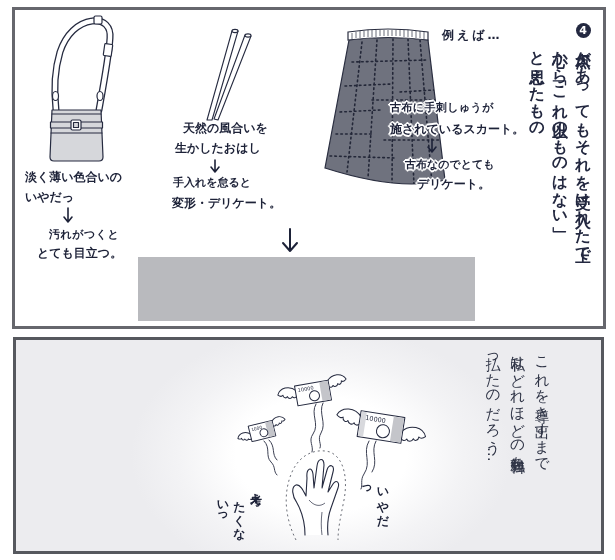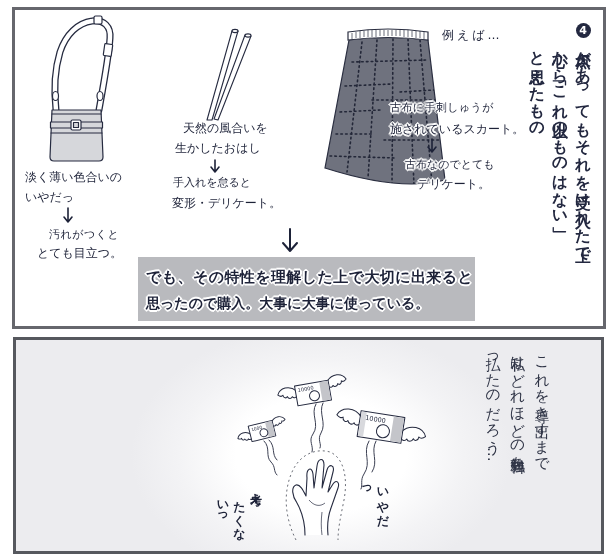--- a/index.html
+++ b/index.html
@@ -3,21 +3,21 @@
 <meta charset="utf-8">
 <style>
   *{box-sizing:border-box;margin:0;padding:0}
   html,body{width:615px;height:560px;background:#ffffff;overflow:hidden}
   body{position:relative;font-family:"DejaVu Sans",sans-serif;color:#1f2440}
   .panel{position:absolute}
   #panel-top{left:12px;top:7px;width:594px;height:322px;background:#ffffff;border:3px solid #66676d}
   #panel-bottom{left:13px;top:337px;width:591px;height:217px;border:3px solid #56585e;
     background:radial-gradient(ellipse 190px 130px at 305px 115px,#ffffff 0%,#ffffff 45%,#f3f3f5 75%,#ececef 100%)}
   svg.art{position:absolute;left:0;top:0;width:615px;height:560px;z-index:1}
-  .t{position:absolute;z-index:3;white-space:nowrap;font-weight:normal;color:#1d2238;line-height:1;font-family:"DejaVu Sans",sans-serif}
+  .t{position:absolute;z-index:3;white-space:nowrap;font-weight:bold;color:#1d2238;line-height:1;font-family:"DejaVu Sans",sans-serif}
   .s12{font-size:12px}
   .s11{font-size:11px}
   .s10{font-size:12px}
   .outline{text-shadow:0 0 2px #fff,1px 1px 0 #fff,-1px -1px 0 #fff,1px -1px 0 #fff,-1px 1px 0 #fff,0 2px 0 #fff,2px 0 0 #fff,0 -2px 0 #fff,-2px 0 0 #fff}
   .caption-box{position:absolute;left:138px;top:257px;width:337px;height:64px;background:#b9babe;z-index:2}
   .caption-line{position:absolute;left:8px;white-space:nowrap;font-weight:bold;color:#1d2238;line-height:1;font-family:"DejaVu Sans",sans-serif}
   .vert{position:absolute;z-index:3;writing-mode:vertical-rl;text-orientation:mixed;font-family:"DejaVu Sans",sans-serif}
   .heading{left:525px;top:23px;width:69px;height:292px;font-size:15.5px;line-height:23px;font-weight:bold;color:#232840}
   .heading .indent{padding-top:17px}
   .num-badge{display:inline-block;writing-mode:horizontal-tb;width:15px;height:15px;border-radius:50%;background:#232840;color:#ffffff;font-size:11px;line-height:15px;text-align:center;margin-bottom:2px}
@@ -148,22 +148,20 @@
 <div class="t s11" style="left:173px;top:177px;">手入れを怠ると</div>
 <div class="t s10" style="left:172px;top:197px;">変形・デリケート。</div>
 
 <div class="t s12" style="left:442px;top:29px;letter-spacing:3px;">例えば…</div>
 <div class="t s11 outline" style="left:390px;top:102px;letter-spacing:0.4px;">古布に手刺しゅうが</div>
 <div class="t s10 outline" style="left:390px;top:123px;">施されているスカート。</div>
 <div class="t s11 outline" style="left:405px;top:159px;">古布なのでとても</div>
 <div class="t s10 outline" style="left:417px;top:178px;">デリケート。</div>
 
 <div class="caption-box">
-  <div class="caption-line outline" style="top:13px;font-size:15px;letter-spacing:0.4px;">でも、その特性を理解した上で大切に出来ると</div>
-  <div class="caption-line outline" style="top:39px;font-size:14px;">思ったので購入。大事に大事に使っている。</div>
 </div>
 
 <div class="vert narration">
   <div>これを導き出すまで</div>
   <div>私はどれほどの勉強料を</div>
   <div>払ったのだろう…</div>
 </div>
 
 <div class="vert speech-left">
   <div>考え</div>

